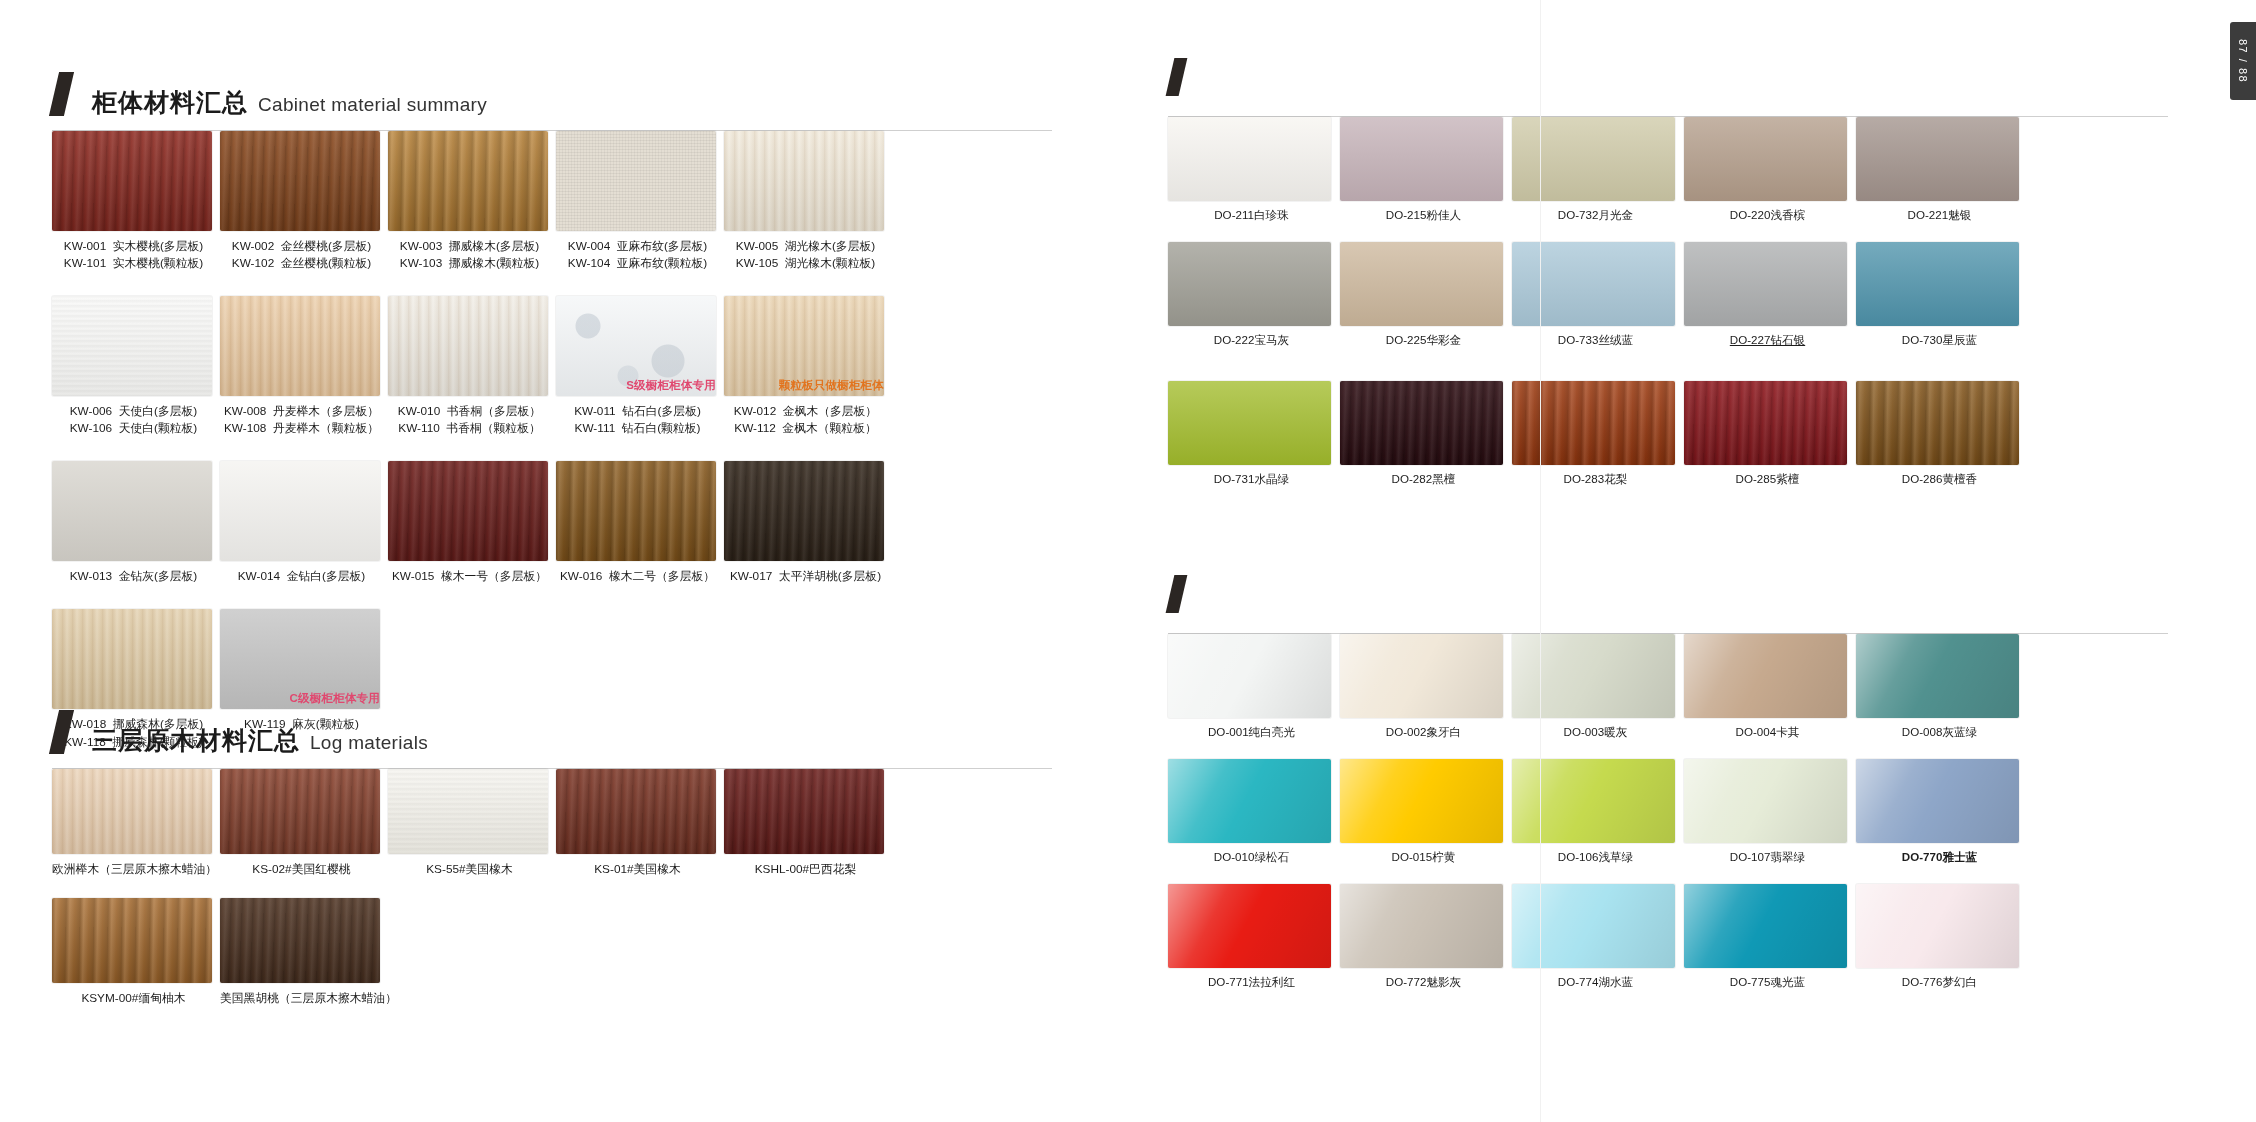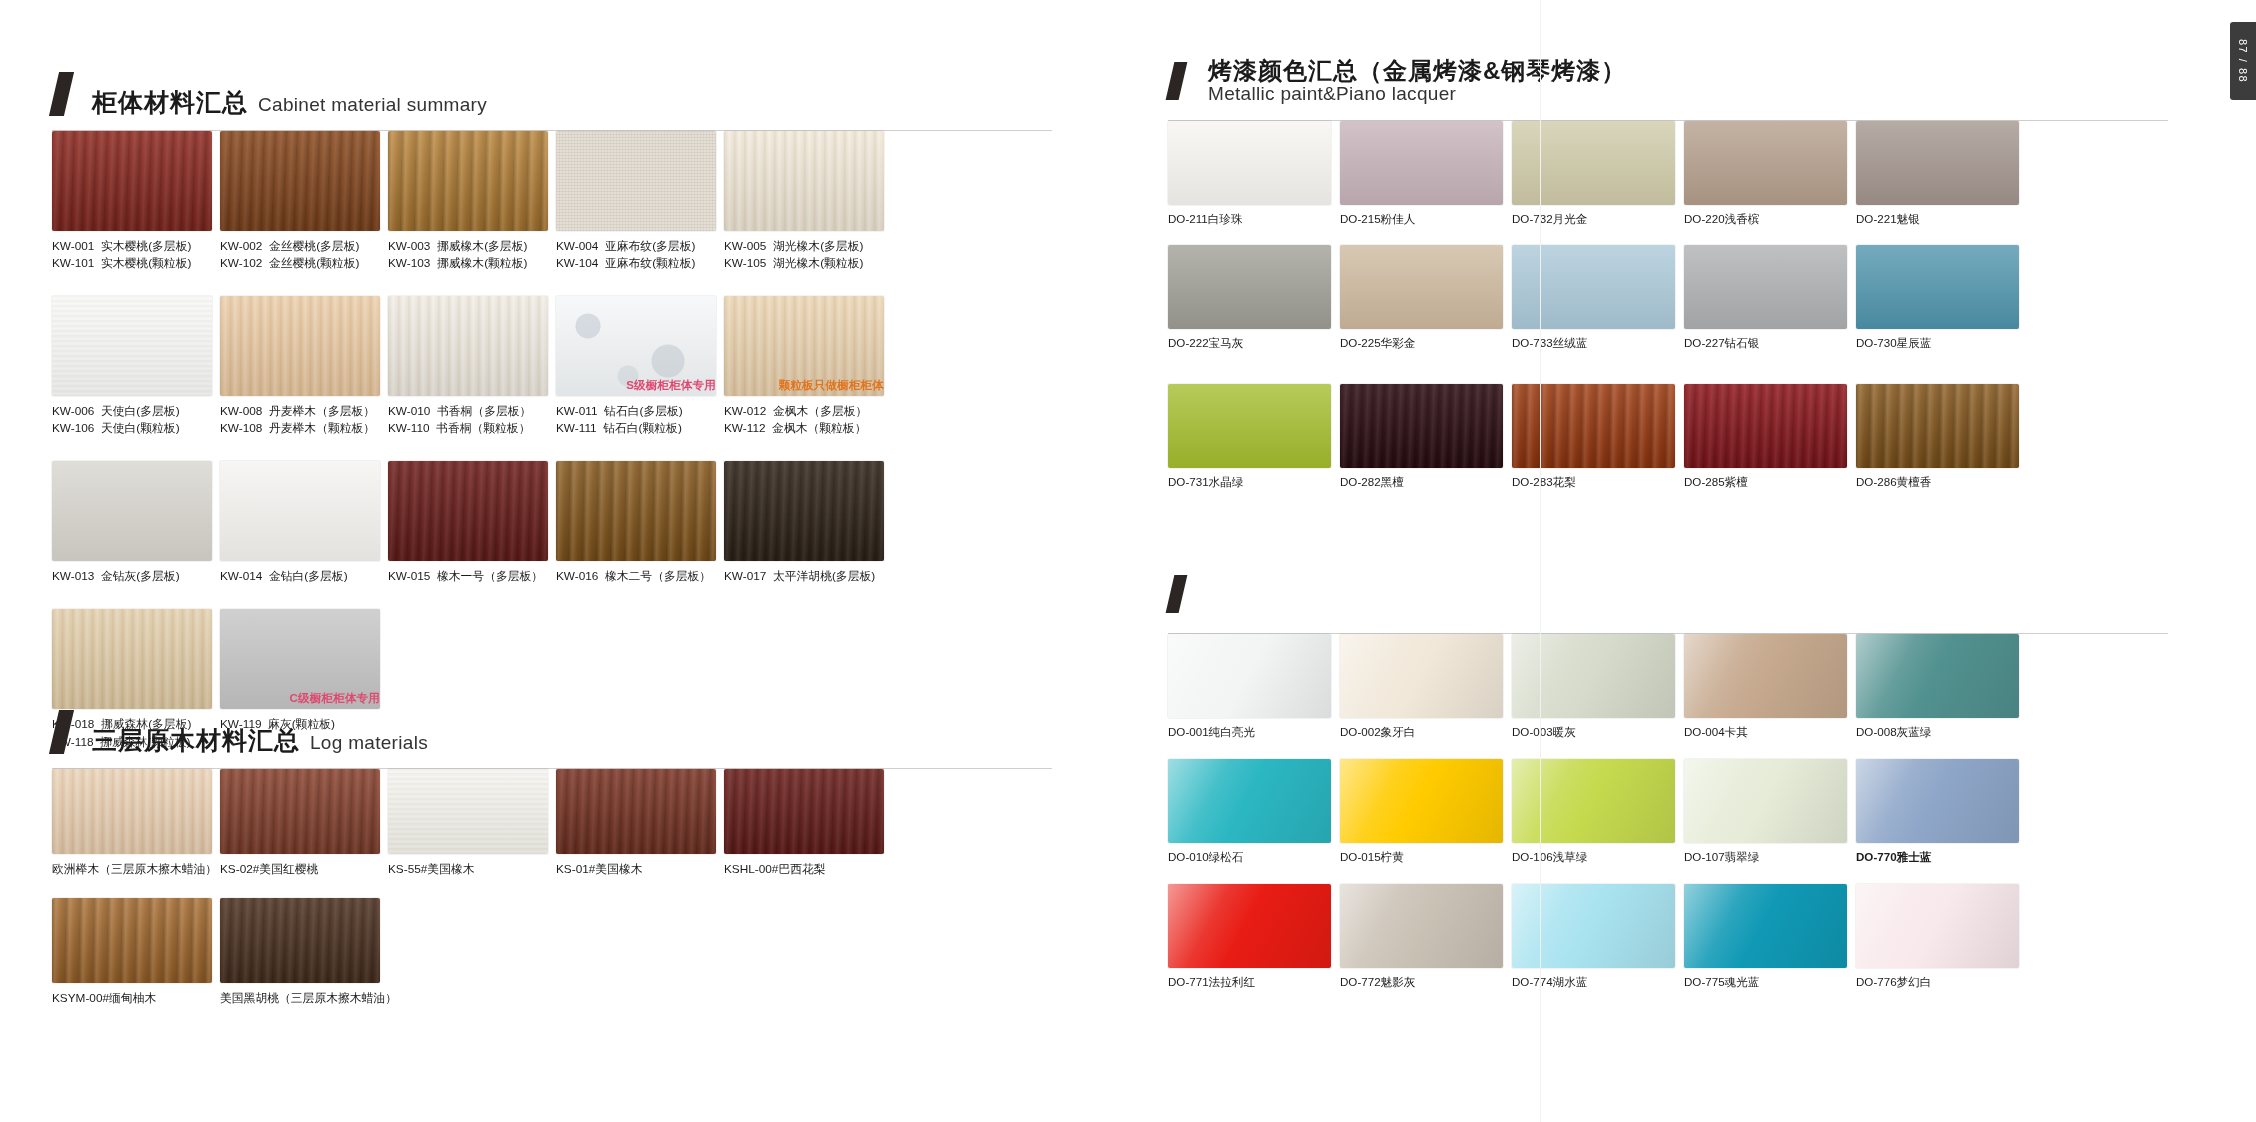--- a/index.html
+++ b/index.html
@@ -41,21 +41,21 @@
     box-shadow:0 0 0 1px rgba(0,0,0,.05);
   }
   .sw .gloss{position:absolute;inset:0;}
   .tag{
     position:absolute;left:0;right:0;bottom:3px;text-align:right;
     font-size:11.5px;font-weight:700;letter-spacing:.2px;
   }
   .tag.pink{color:#e0486f;}
   .tag.orange{color:#e2741f;}
   .lbl{
-    margin-top:7px;text-align:left;font-size:11.8px;color:#1c1c1c;
+    margin-top:7px;text-align:center;font-size:11.8px;color:#1c1c1c;
     line-height:1.45;white-space:nowrap;
   }
   .lbl div{white-space:nowrap;}
 
   
   .lbl.one{font-size:11.6px;margin-top:6px;}
 
   
   .pagetab{
     position:absolute;right:0;top:22px;width:26px;height:78px;background:#3c3c3c;
@@ -304,24 +304,20 @@
           </div>
         </div>
     </div>
   </div>
 
   <div class="col-right">
 
     <div class="sec" style="left:40px;top:58px;width:1000px;">
       <div class="sec-head">
         <span class="slash thin"></span>
-        <div class="h-stack">
-          <span class="h-cn sm">烤漆颜色汇总（金属烤漆&amp;钢琴烤漆）</span>
-          <span class="h-en">Metallic paint&amp;Piano lacquer</span>
-        </div>
       </div>
       <div class="rule"></div>
       <div class="grid" id="grid-metallic">
           <div class="cell" style="width: 167px; margin-right: 5px; margin-bottom: 18px;">
             <div class="sw" style="width: 163px; height: 84px; background: rgb(247, 245, 241);">
               <div class="gloss" style="background: linear-gradient(rgba(255, 255, 255, 0.22), rgba(0, 0, 0, 0.07));"></div>
             </div>
             <div class="lbl one">
               <div>DO-211白珍珠</div>
             </div>
@@ -375,21 +371,21 @@
             </div>
           </div>
           <div class="cell" style="width: 167px; margin-right: 5px; margin-bottom: 18px;">
             <div class="sw" style="width: 163px; height: 84px; background: rgb(170, 200, 216);">
               <div class="gloss" style="background: linear-gradient(rgba(255, 255, 255, 0.22), rgba(0, 0, 0, 0.07));"></div>
             </div>
             <div class="lbl one">
               <div>DO-733丝绒蓝</div>
             </div>
           </div>
-          <div class="cell" style="width: 167px; margin-right: 5px; margin-bottom: 32px;">
+          <div class="cell" style="width: 167px; margin-right: 5px; margin-bottom: 32px; text-decoration: underline;">
             <div class="sw" style="width: 163px; height: 84px; background: rgb(173, 175, 176);">
               <div class="gloss" style="background: linear-gradient(rgba(255, 255, 255, 0.22), rgba(0, 0, 0, 0.07));"></div>
             </div>
             <div class="lbl one">
               <div>DO-227钻石银</div>
             </div>
           </div>
           <div class="cell" style="width: 167px; margin-right: 5px; margin-bottom: 18px;">
             <div class="sw" style="width: 163px; height: 84px; background: rgb(78, 147, 171);">
               <div class="gloss" style="background: linear-gradient(rgba(255, 255, 255, 0.22), rgba(0, 0, 0, 0.07));"></div>

